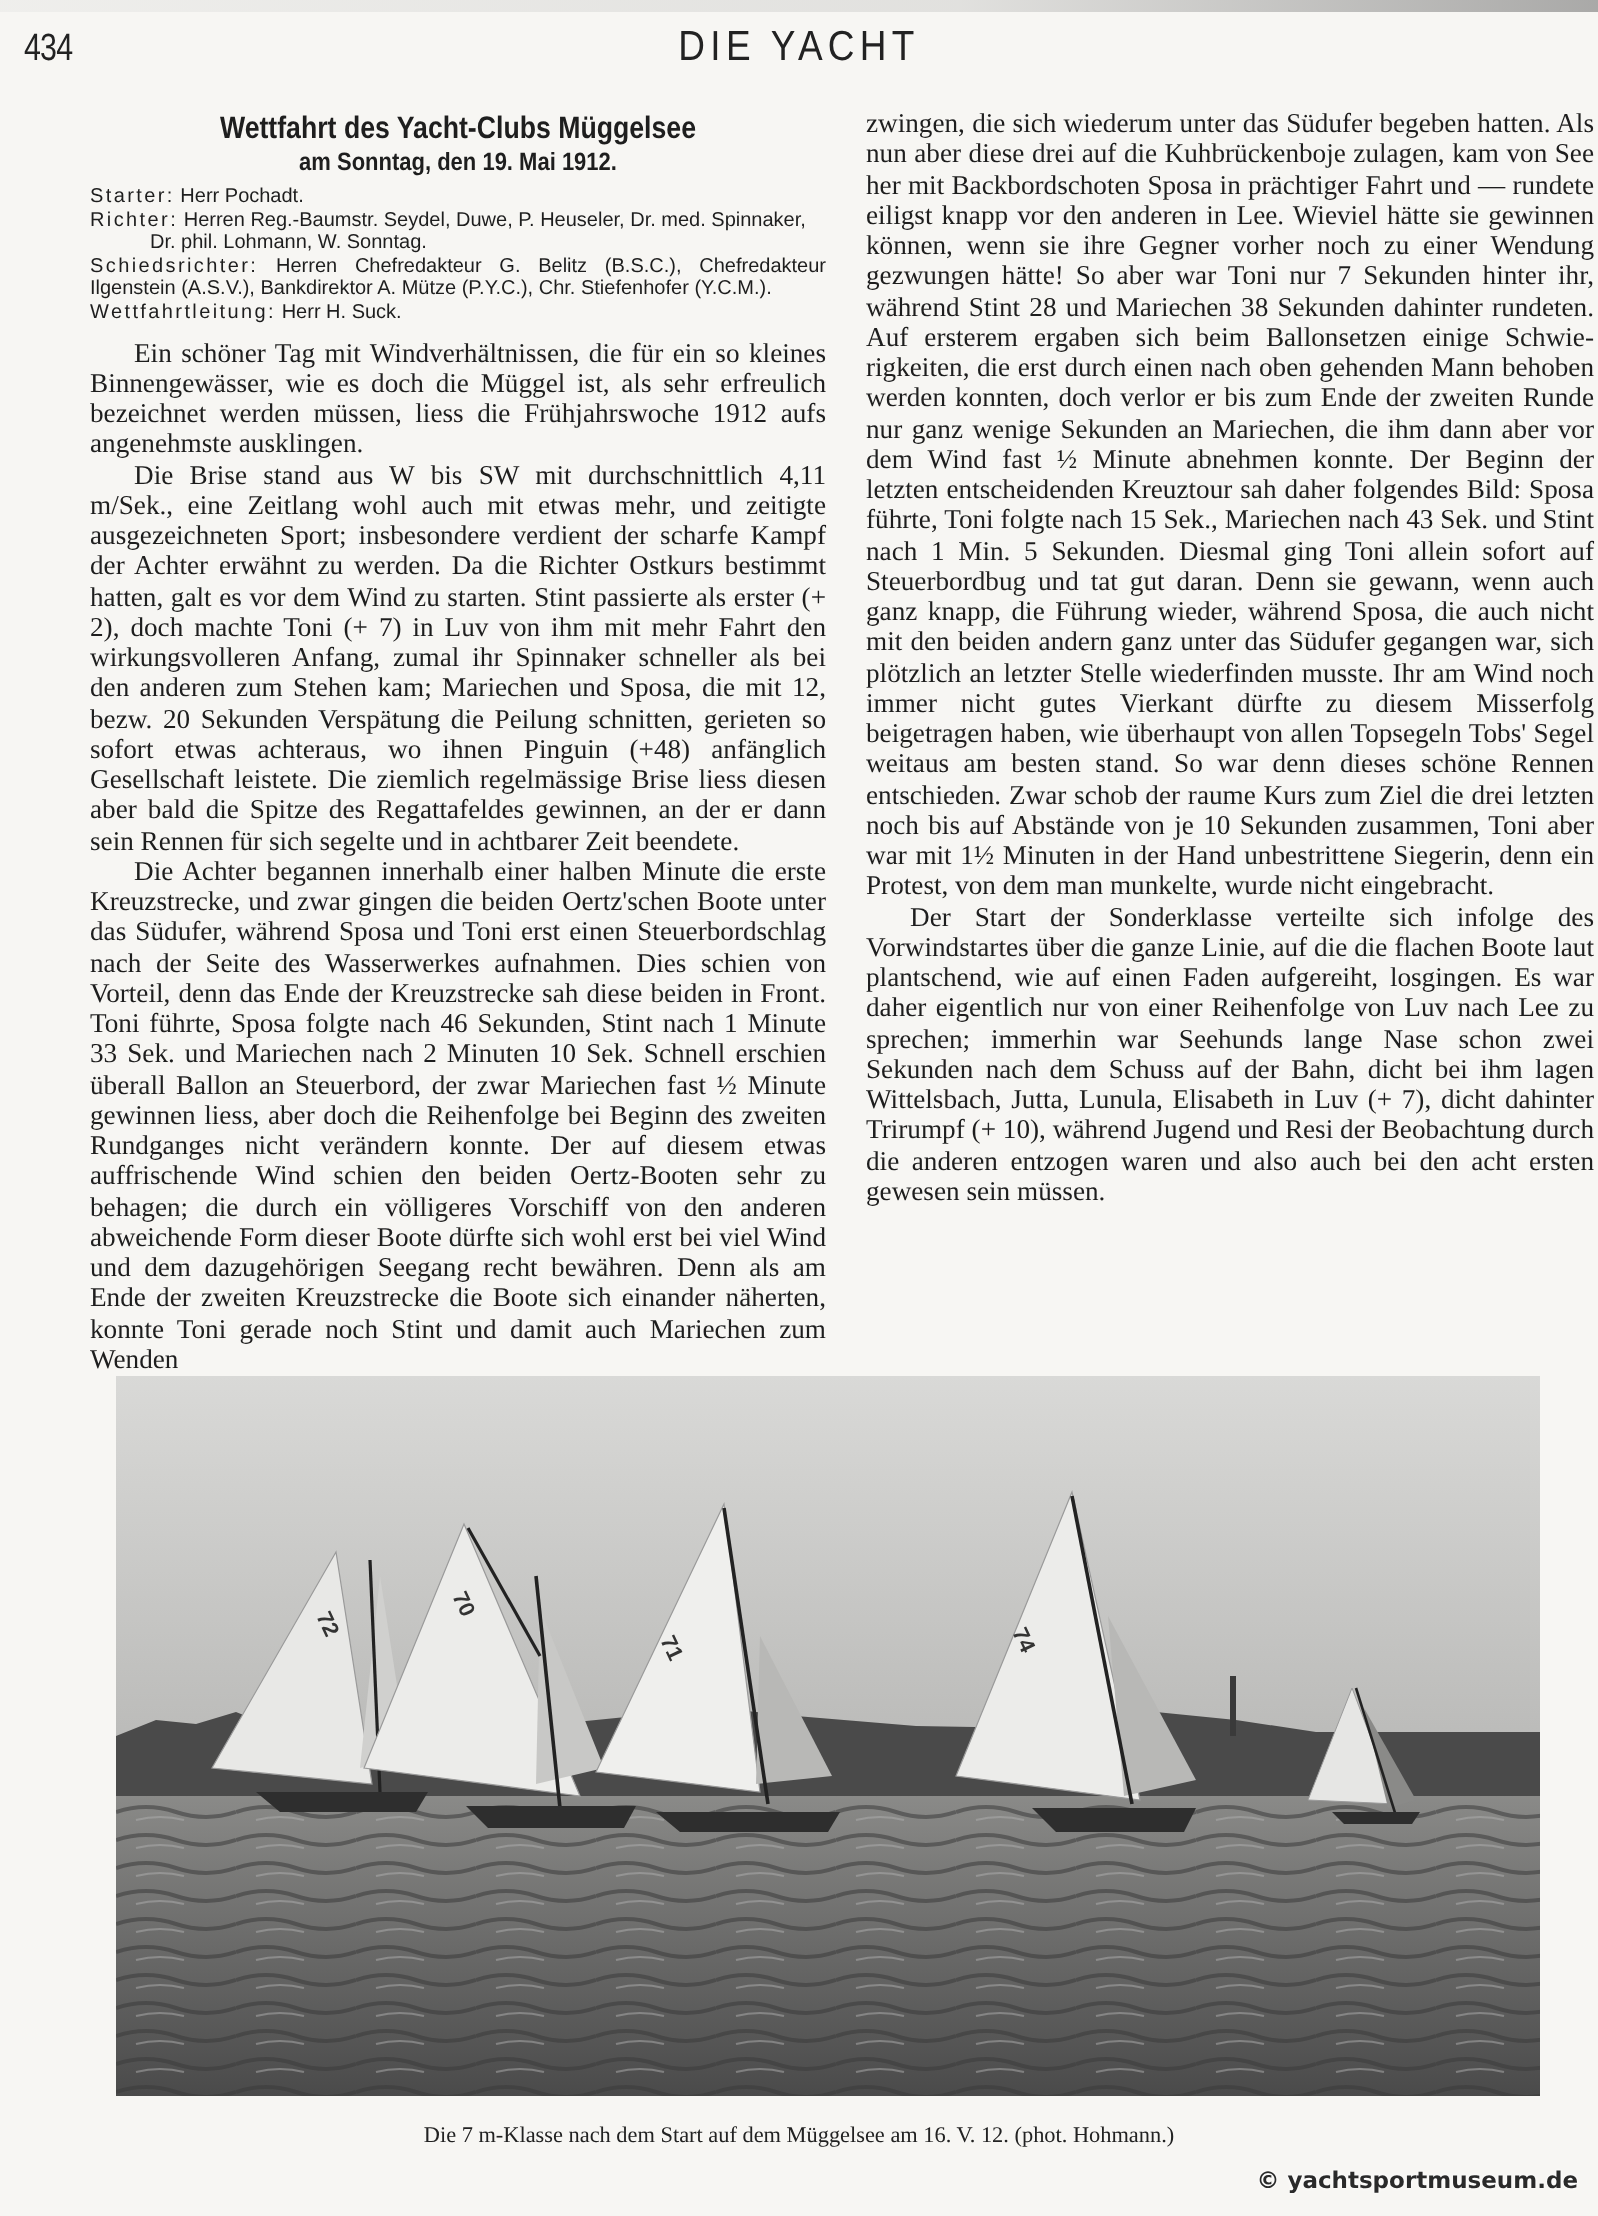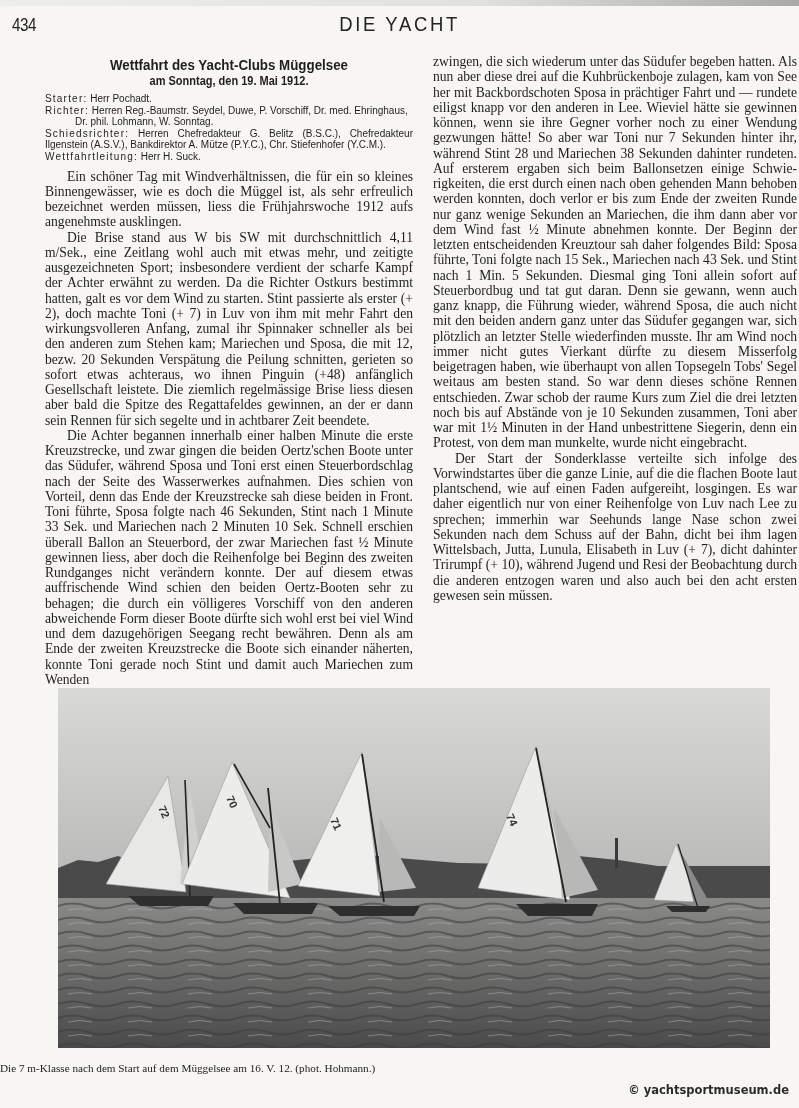--- a/index.html
+++ b/index.html
@@ -53,21 +53,21 @@
   }
   .officials .row { }
   .officials .role { letter-spacing: 1.2px; }
   .officials .cont { padding-left: 30px; }
   .photo {
     position: absolute; left: 58px; top: 688px; width: 712px; height: 360px;
     overflow: hidden; background: #bdbdbb;
   }
   .photo svg { display: block; }
   .caption {
-    position: absolute; left: 0; width: 799px; top: 1062px; text-align: left;
+    position: absolute; left: 0; width: 799px; top: 1062px; text-align: center;
     font-size: 11.2px; color: #222;
   }
   .watermark {
     position: absolute; right: 10px; top: 1083px;
     font-family: "DejaVu Sans", sans-serif; font-weight: bold;
     font-size: 11.5px; color: #2a2a2a;
     text-shadow: 0 0 1px #fff, 0 0 2px #fff;
     text-align: right;
   }
 </style>
@@ -82,21 +82,21 @@
 <div class="col col1">
   <div class="art-title">Wettfahrt des Yacht-Clubs Müggelsee</div>
   <div class="art-sub">am Sonntag, den 19. Mai 1912.</div>
   <div class="officials">
     <div class="row">
       <span class="role">Starter:</span>
       <span>Herr Pochadt.</span>
     </div>
     <div class="row">
       <span class="role">Richter:</span>
-      <span>Herren Reg.-Baumstr. Seydel, Duwe, P. Vorschiff, Dr. med. Ehringhaus,</span>
+      <span>Herren Reg.-Baumstr. Seydel, Duwe, P. Heuseler, Dr. med. Spinnaker,</span>
       <div class="cont">Dr. phil. Lohmann, W. Sonntag.</div>
     </div>
     <div class="row">
       <span class="role">Schiedsrichter:</span>
       <span>Herren Chefredakteur G. Belitz (B.S.C.), Chefredakteur Ilgenstein (A.S.V.), Bankdirektor A. Mütze (P.Y.C.), Chr. Stiefenhofer (Y.C.M.).</span>
     </div>
     <div class="row">
       <span class="role">Wettfahrtleitung:</span>
       <span>Herr H. Suck.</span>
     </div>

